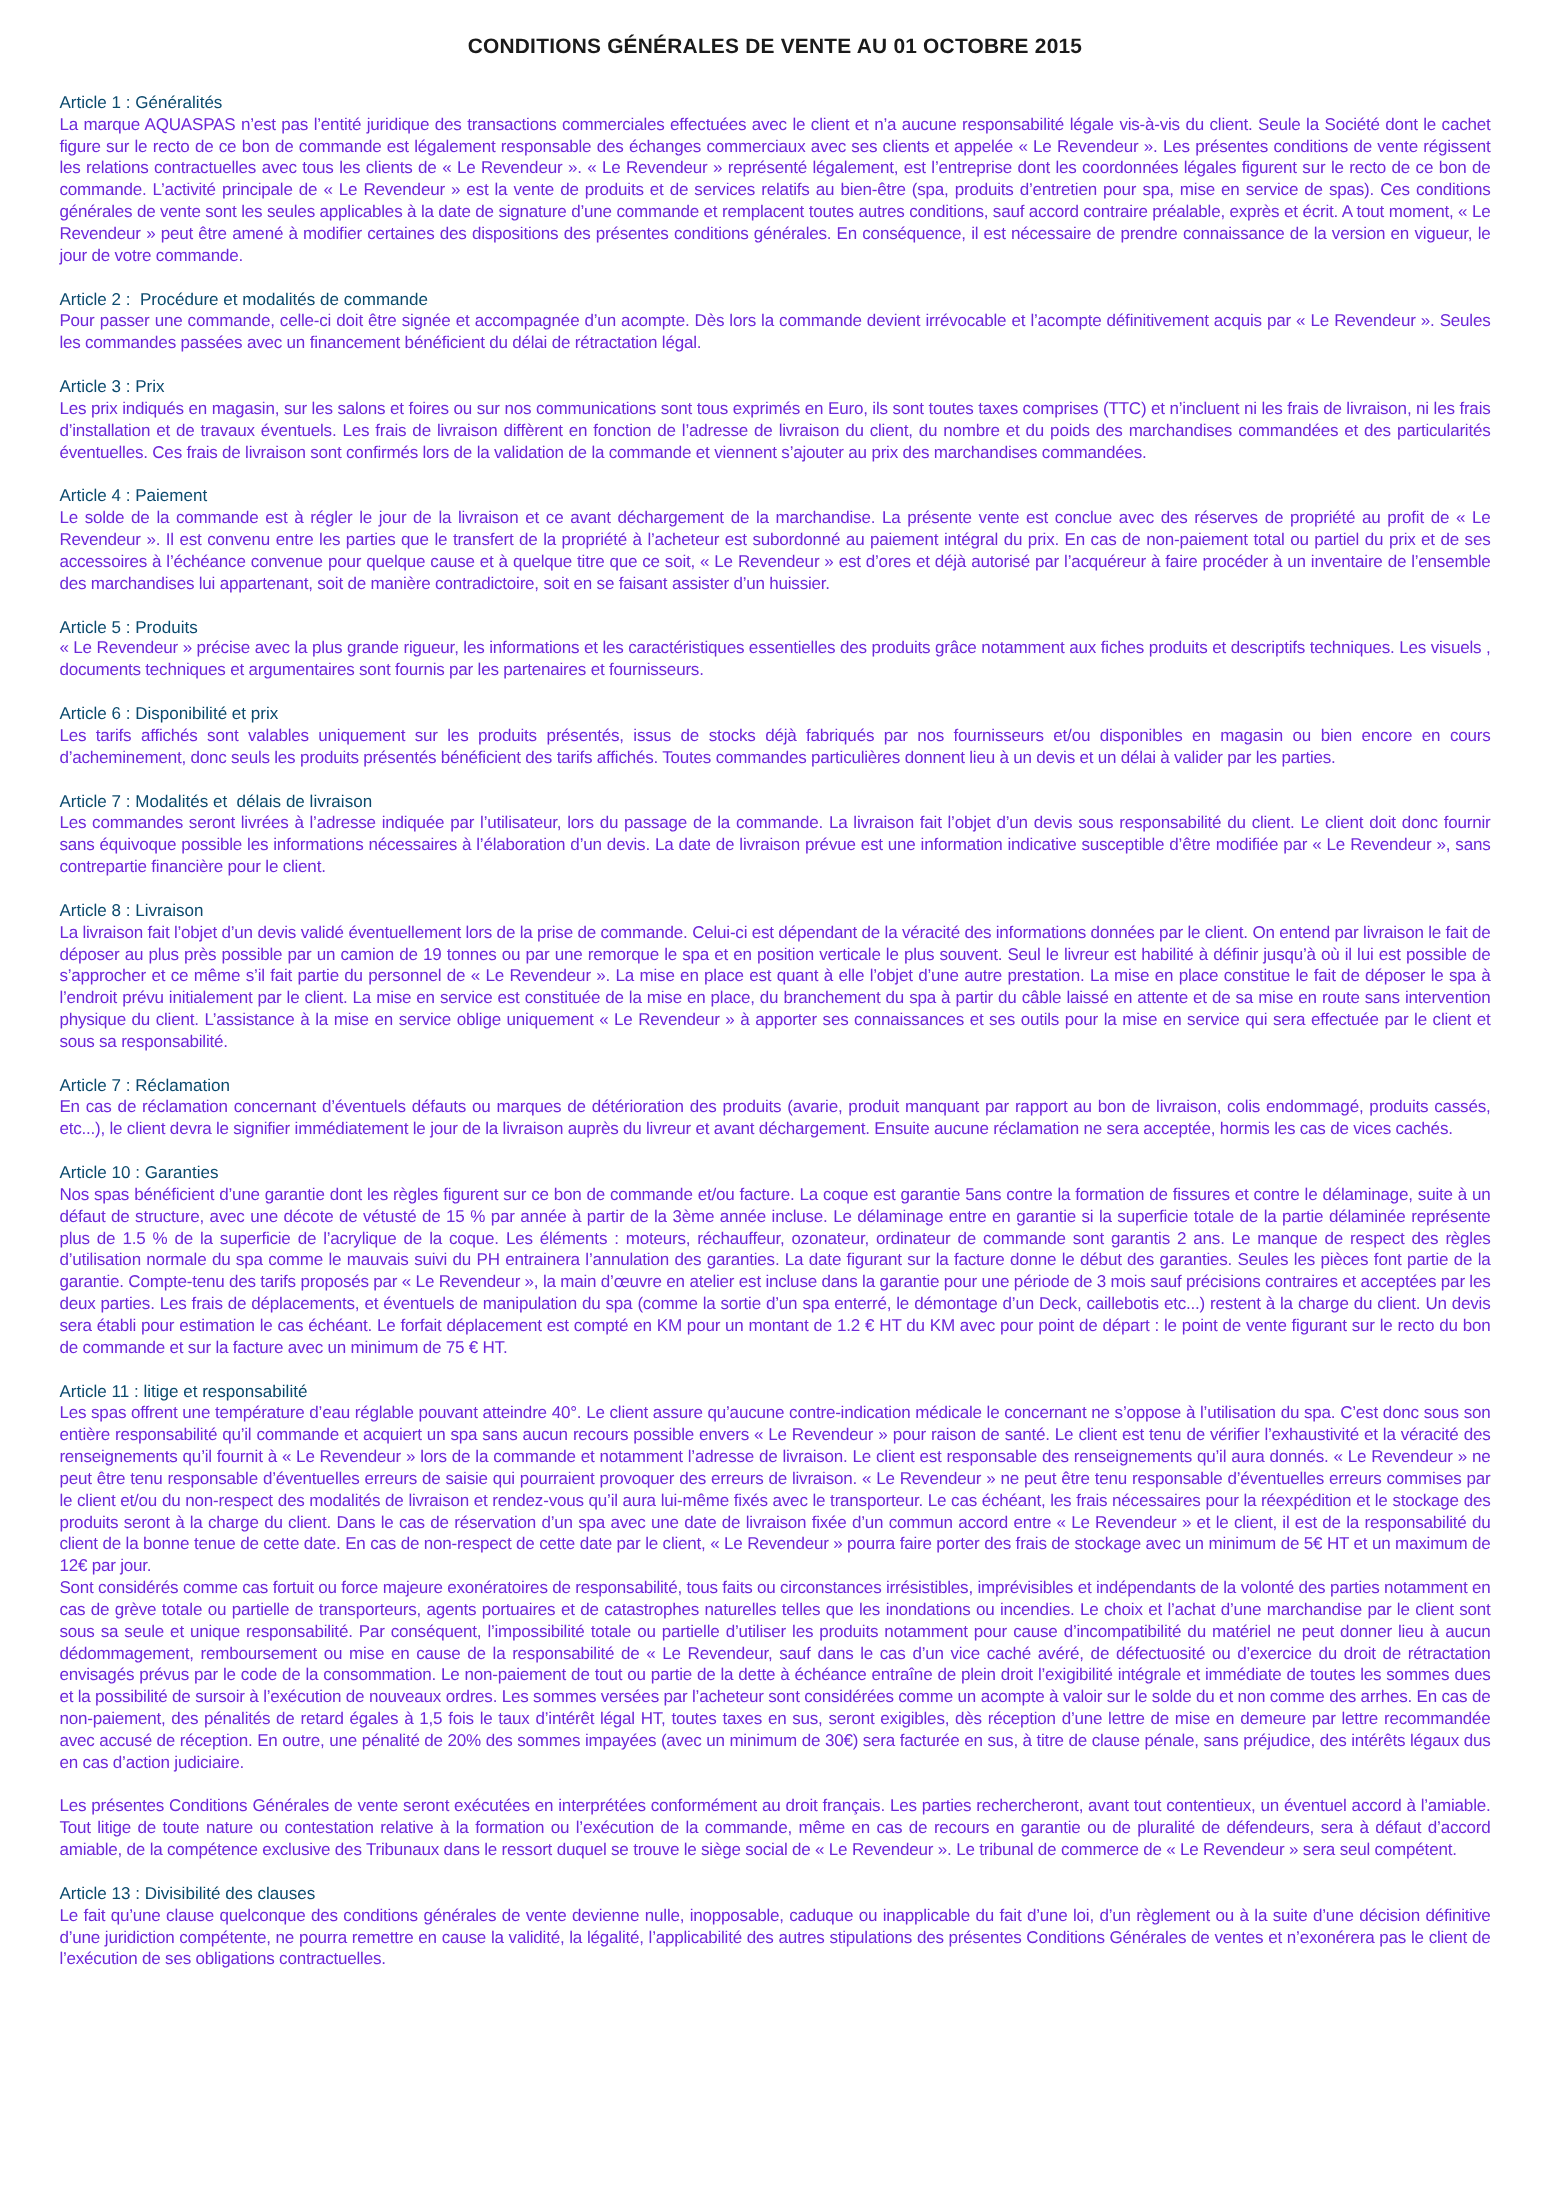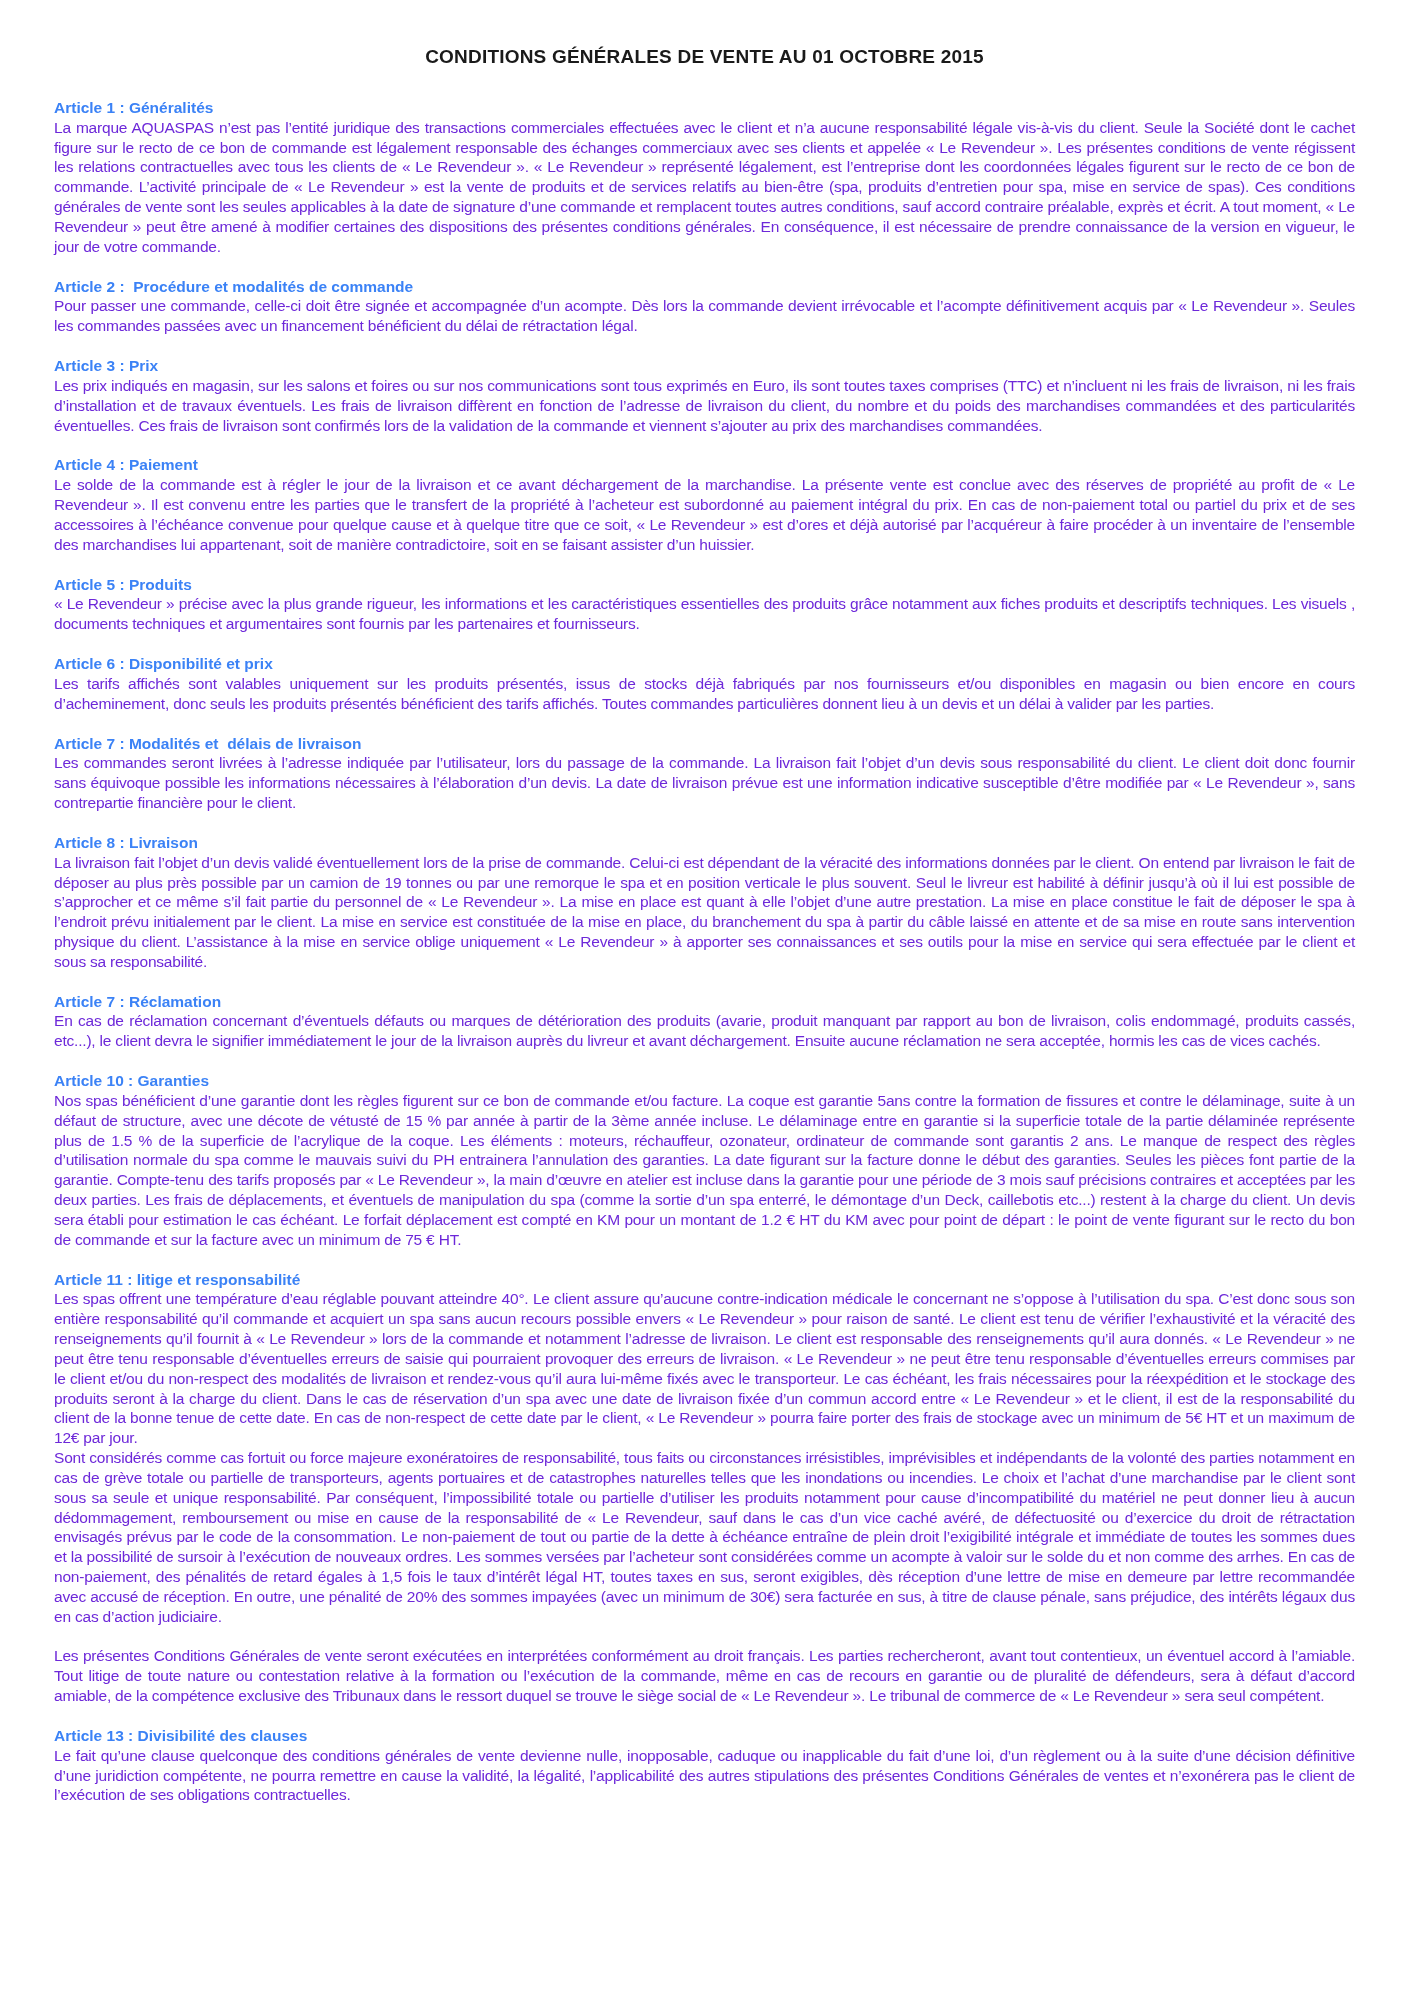--- a/index.html
+++ b/index.html
@@ -9,44 +9,44 @@
   }
   body {
     font-family: "Liberation Sans", "DejaVu Sans", sans-serif;
     color: #1c1c1c;
   }
   .page {
     width: 1413px;
     height: 2000px;
     box-sizing: border-box;
     background: #ffffff;
-    padding: 46px 58px 40px 54px;
+    padding: 32px 58px 40px 54px;
     overflow: hidden;
   }
   .doc-title {
     text-align: center;
     font-size: 19px;
     font-weight: bold;
     letter-spacing: 0.2px;
     margin: 0 0 30px 0;
     color: #1a1a1a;
   }
   .articles {
     width: 100%;
   }
   .article {
     margin: 0 0 20px 0;
   }
   .article-heading {
     font-size: 15.5px;
-    font-weight: bold;
+    font-weight: normal;
     line-height: 1.28;
     margin: 0;
     padding: 0;
-    color: #3b82f6;
+    color: #0c4a6e;
     white-space: pre-wrap;
   }
   .article-paragraph {
     font-size: 15.5px;
     line-height: 1.28;
     letter-spacing: -0.2px;
     margin: 0;
     padding: 0;
     text-align: justify;
     color: #6d28d9;

